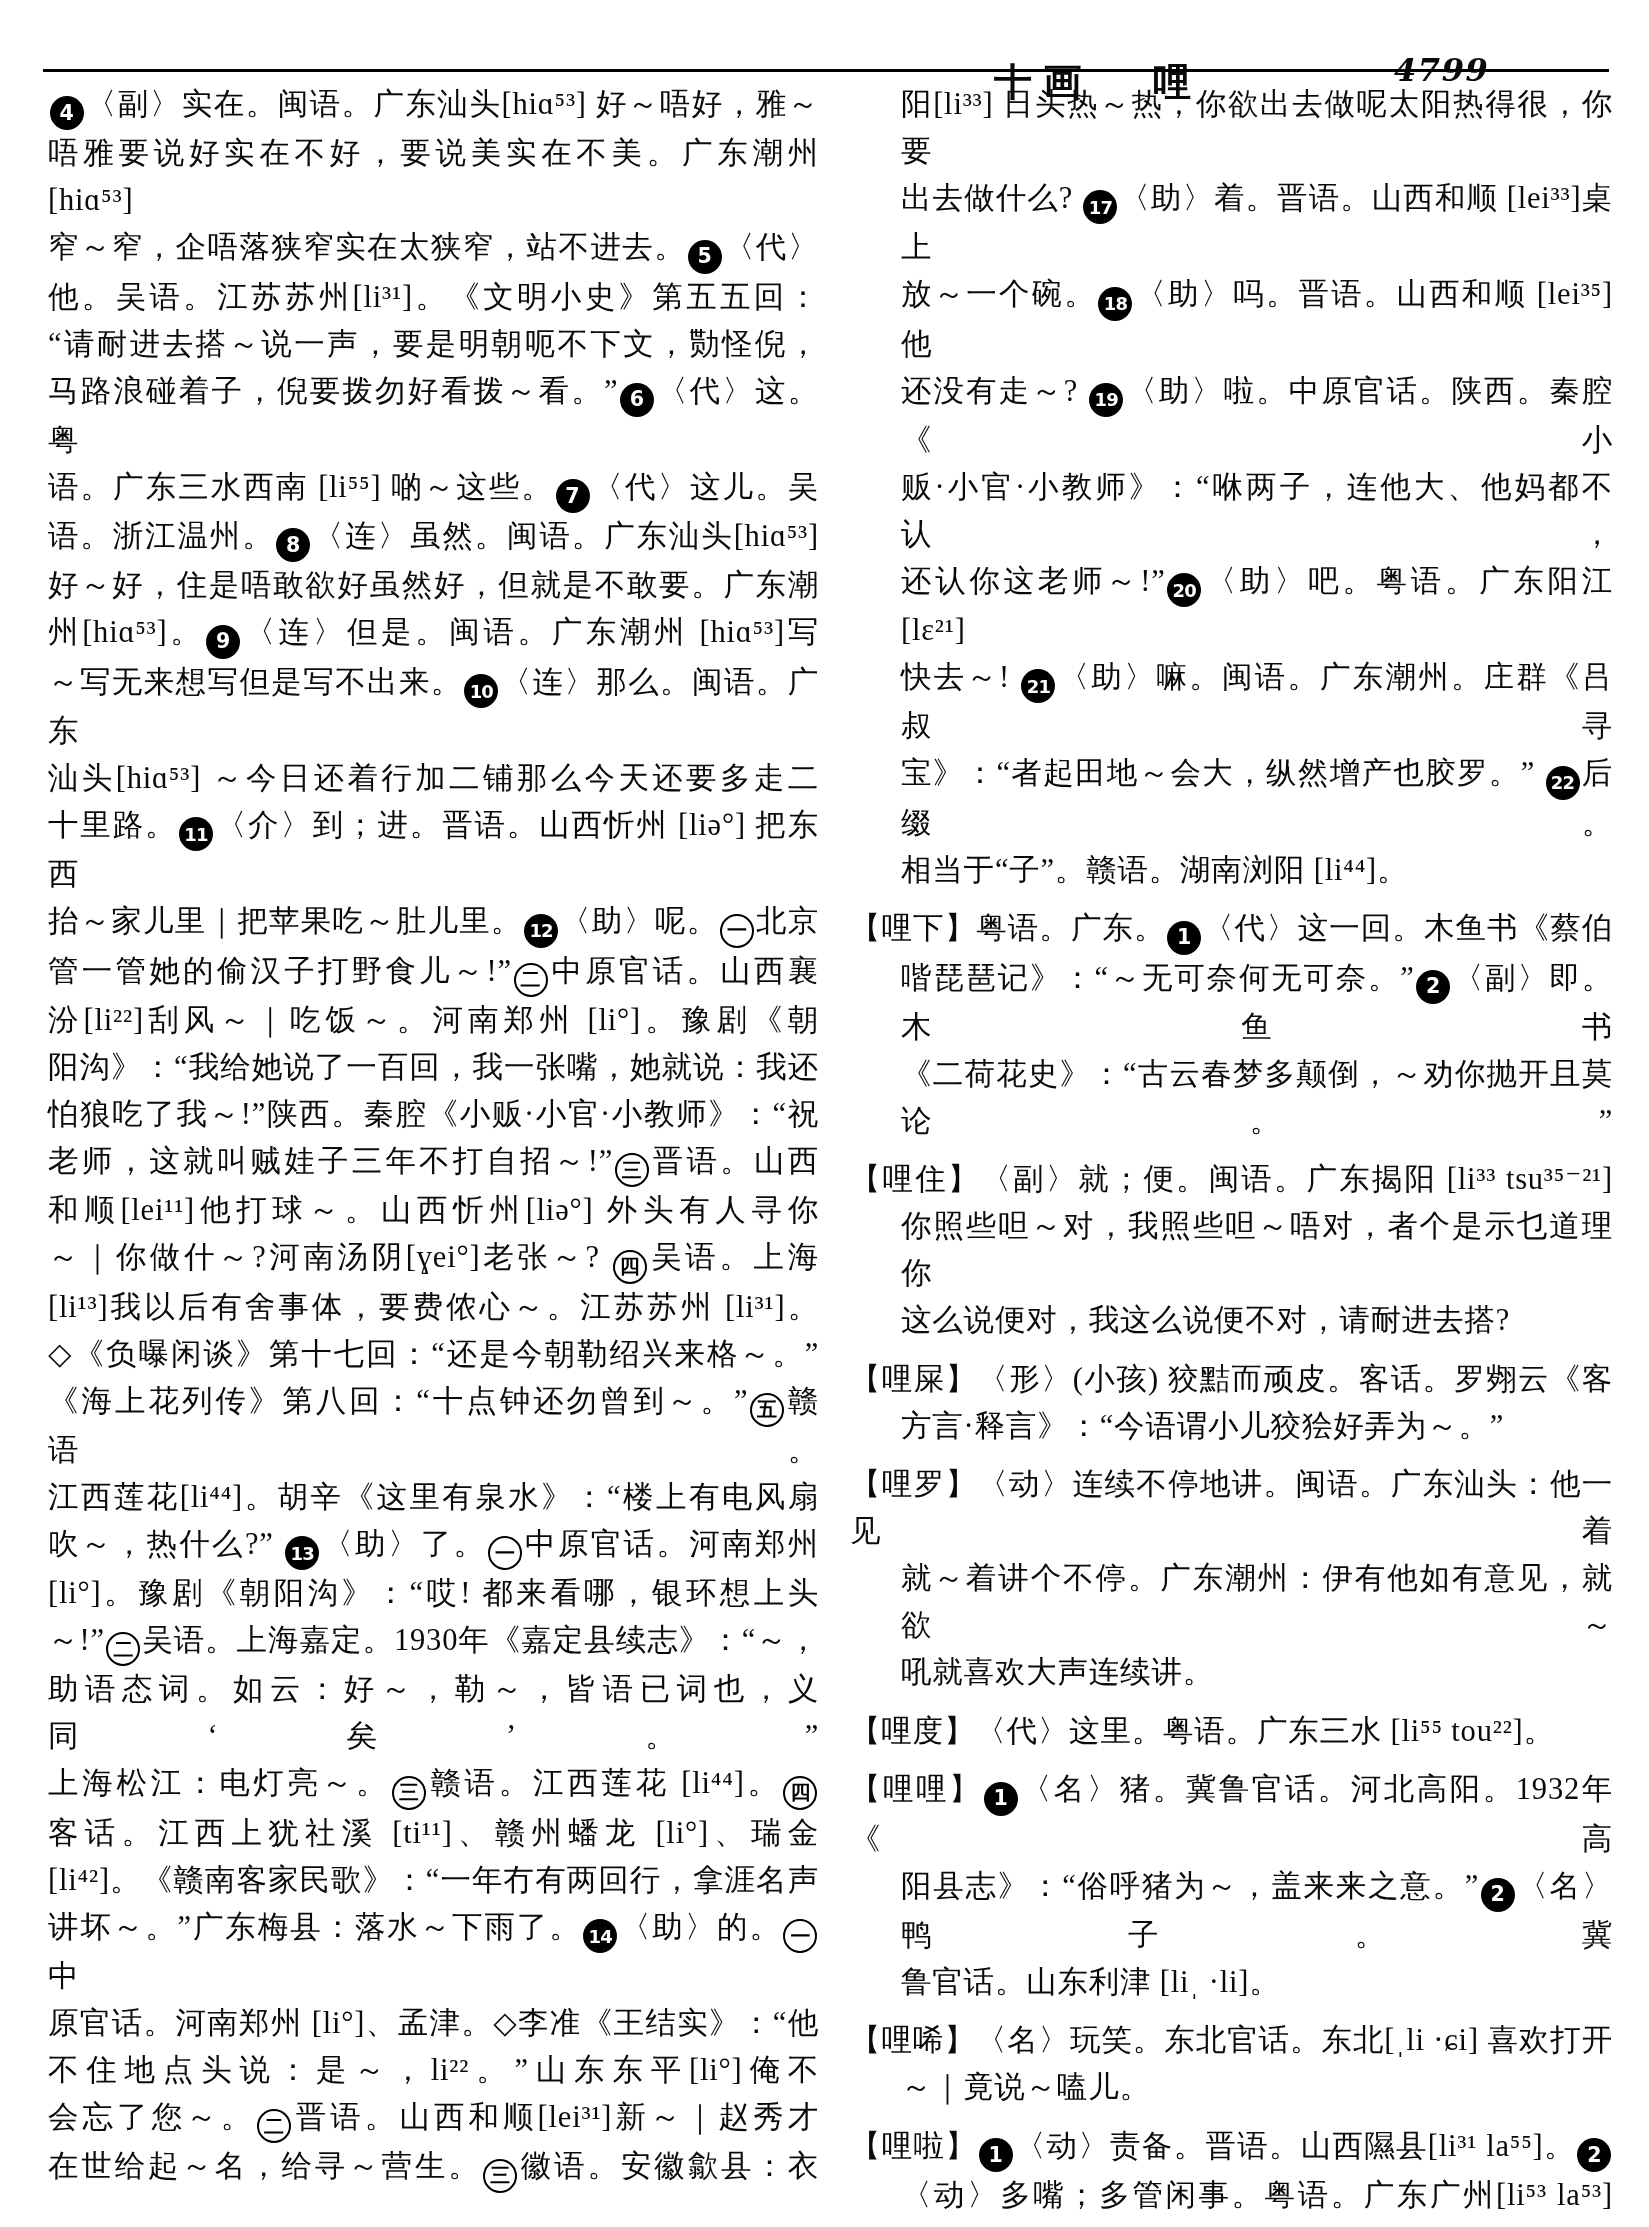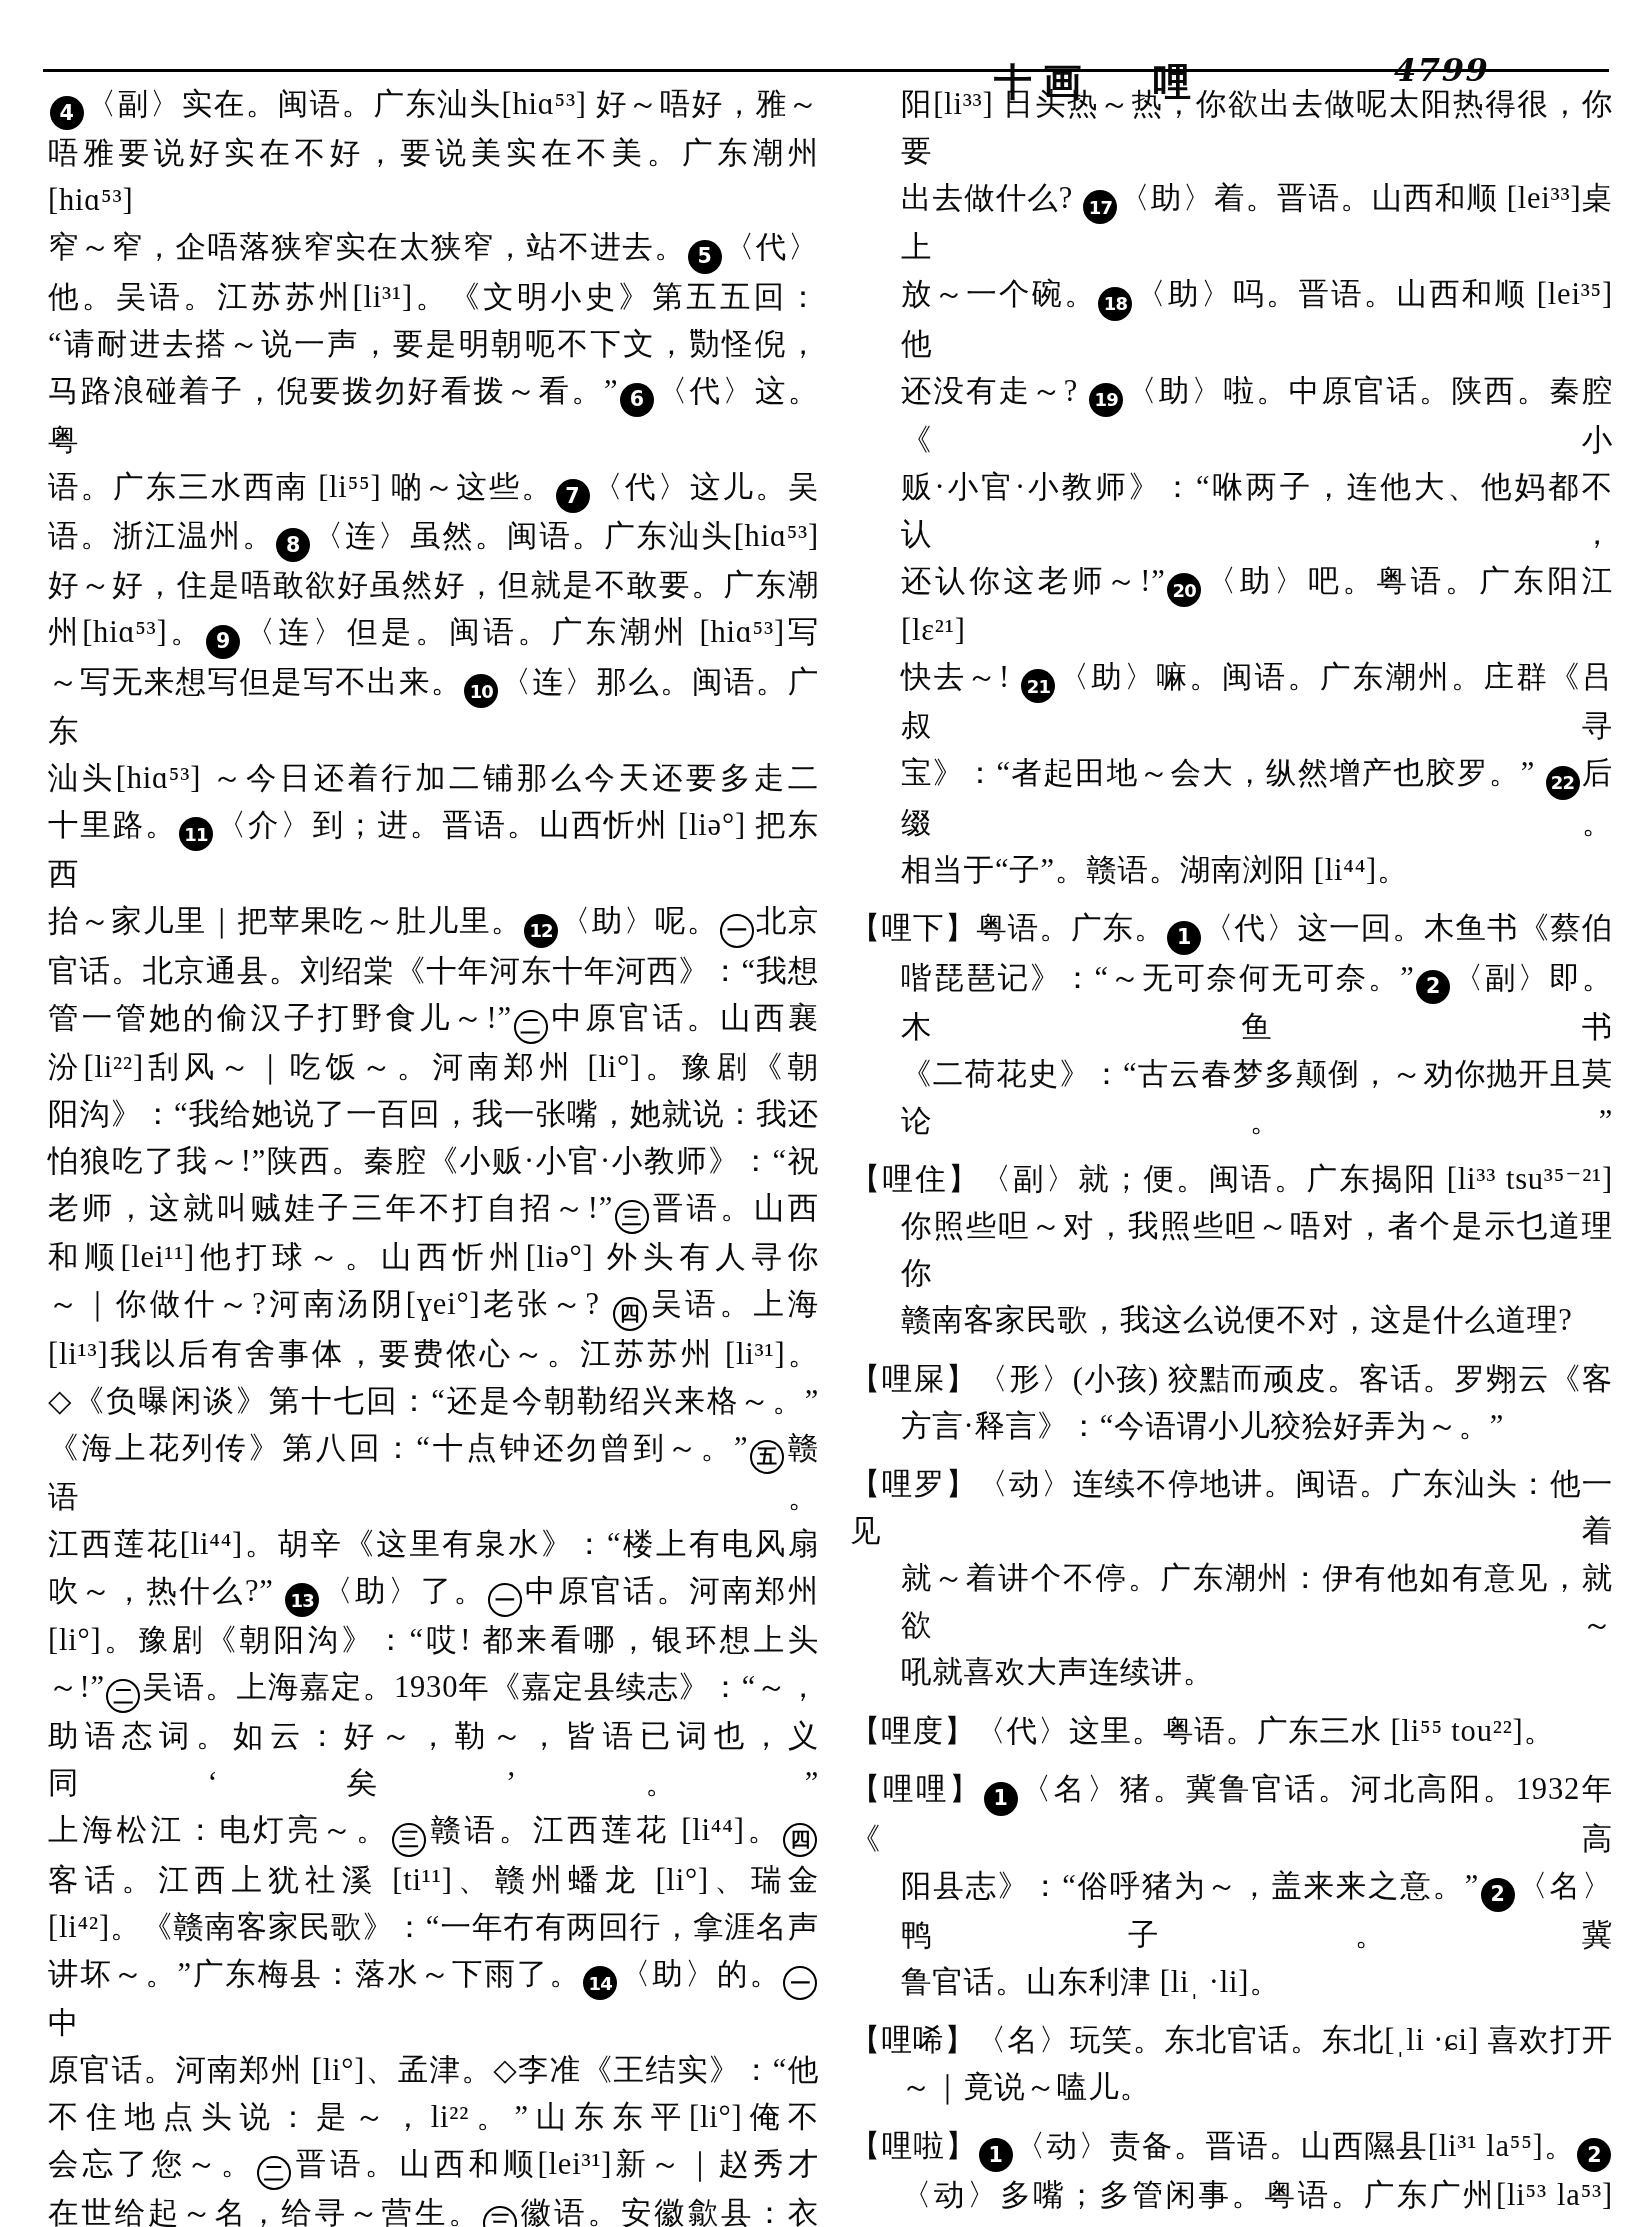--- a/index.html
+++ b/index.html
@@ -61,21 +61,20 @@
       <div class="line j">“请耐进去搭～说一声，要是明朝呃不下文，勚怪倪，</div>
       <div class="line j">马路浪碰着子，倪要拨勿好看拨～看。”<span class="cir b">6</span>〈代〉这。粤</div>
       <div class="line j">语。广东三水西南 [li⁵⁵] 啲～这些。<span class="cir b">7</span>〈代〉这儿。吴</div>
       <div class="line j">语。浙江温州。<span class="cir b">8</span>〈连〉虽然。闽语。广东汕头[hiɑ⁵³]</div>
       <div class="line j">好～好，住是唔敢欲好虽然好，但就是不敢要。广东潮</div>
       <div class="line j">州[hiɑ⁵³]。<span class="cir b">9</span>〈连〉但是。闽语。广东潮州 [hiɑ⁵³]写</div>
       <div class="line j">～写无来想写但是写不出来。<span class="cir b two">10</span>〈连〉那么。闽语。广东</div>
       <div class="line j">汕头[hiɑ⁵³] ～今日还着行加二铺那么今天还要多走二</div>
       <div class="line j">十里路。<span class="cir b two">11</span>〈介〉到；进。晋语。山西忻州 [liə°] 把东西</div>
       <div class="line j">抬～家儿里｜把苹果吃～肚儿里。<span class="cir b two">12</span>〈助〉呢。<span class="cir w">一</span>北京</div>
-      <div class="line j">官话。北京通县。刘绍棠《十年河东十年河西》：“我想</div>
       <div class="line j">管一管她的偷汉子打野食儿～!”<span class="cir w">二</span>中原官话。山西襄</div>
       <div class="line j">汾[li²²]刮风～｜吃饭～。河南郑州 [li°]。豫剧《朝</div>
       <div class="line j">阳沟》：“我给她说了一百回，我一张嘴，她就说：我还</div>
       <div class="line j">怕狼吃了我～!”陕西。秦腔《小贩·小官·小教师》：“祝</div>
       <div class="line j">老师，这就叫贼娃子三年不打自招～!”<span class="cir w">三</span>晋语。山西</div>
       <div class="line j">和顺[lei¹¹]他打球～。山西忻州[liə°] 外头有人寻你</div>
       <div class="line j">～｜你做什～?河南汤阴[ɣei°]老张～? <span class="cir w">四</span>吴语。上海</div>
       <div class="line j">[li¹³]我以后有舍事体，要费侬心～。江苏苏州 [li³¹]。</div>
       <div class="line j">◇《负曝闲谈》第十七回：“还是今朝勒绍兴来格～。”</div>
       <div class="line j">《海上花列传》第八回：“十点钟还勿曾到～。”<span class="cir w">五</span>赣语。</div>
@@ -101,21 +100,21 @@
       <div class="line j">贩·小官·小教师》：“咻两子，连他大、他妈都不认，</div>
       <div class="line j">还认你这老师～!”<span class="cir b two">20</span>〈助〉吧。粤语。广东阳江 [lɛ²¹]</div>
       <div class="line j">快去～! <span class="cir b two">21</span>〈助〉嘛。闽语。广东潮州。庄群《吕叔寻</div>
       <div class="line j">宝》：“者起田地～会大，纵然增产也胶罗。” <span class="cir b two">22</span>后缀。</div>
       <div class="line">相当于“子”。赣语。湖南浏阳 [li⁴⁴]。</div>
       <div class="line j entry-head">【哩下】粤语。广东。<span class="cir b">1</span>〈代〉这一回。木鱼书《蔡伯</div>
       <div class="line j">喈琵琶记》：“～无可奈何无可奈。”<span class="cir b">2</span>〈副〉即。木鱼书</div>
       <div class="line j">《二荷花史》：“古云春梦多颠倒，～劝你抛开且莫论。”</div>
       <div class="line j entry-head">【哩住】〈副〉就；便。闽语。广东揭阳 [li³³ tsu³⁵⁻²¹]</div>
       <div class="line j">你照些呾～对，我照些呾～唔对，者个是示乜道理你</div>
-      <div class="line">赣南客家民歌，我这么说便不对，这是什么道理?</div>
+      <div class="line">这么说便对，我这么说便不对，请耐进去搭?</div>
       <div class="line j entry-head">【哩屎】〈形〉(小孩) 狡黠而顽皮。客话。罗翙云《客</div>
       <div class="line">方言·释言》：“今语谓小儿狡狯好弄为～。”</div>
       <div class="line j entry-head">【哩罗】〈动〉连续不停地讲。闽语。广东汕头：他一见着</div>
       <div class="line j">就～着讲个不停。广东潮州：伊有他如有意见，就欲～</div>
       <div class="line">吼就喜欢大声连续讲。</div>
       <div class="line entry-head">【哩度】〈代〉这里。粤语。广东三水 [li⁵⁵ tou²²]。</div>
       <div class="line j entry-head">【哩哩】<span class="cir b">1</span>〈名〉猪。冀鲁官话。河北高阳。1932年《高</div>
       <div class="line j">阳县志》：“俗呼猪为～，盖来来之意。”<span class="cir b">2</span>〈名〉鸭子。冀</div>
       <div class="line">鲁官话。山东利津 [liˌ ·li]。</div>
       <div class="line j entry-head">【哩唏】〈名〉玩笑。东北官话。东北[ˌli ·ɕi] 喜欢打开</div>

